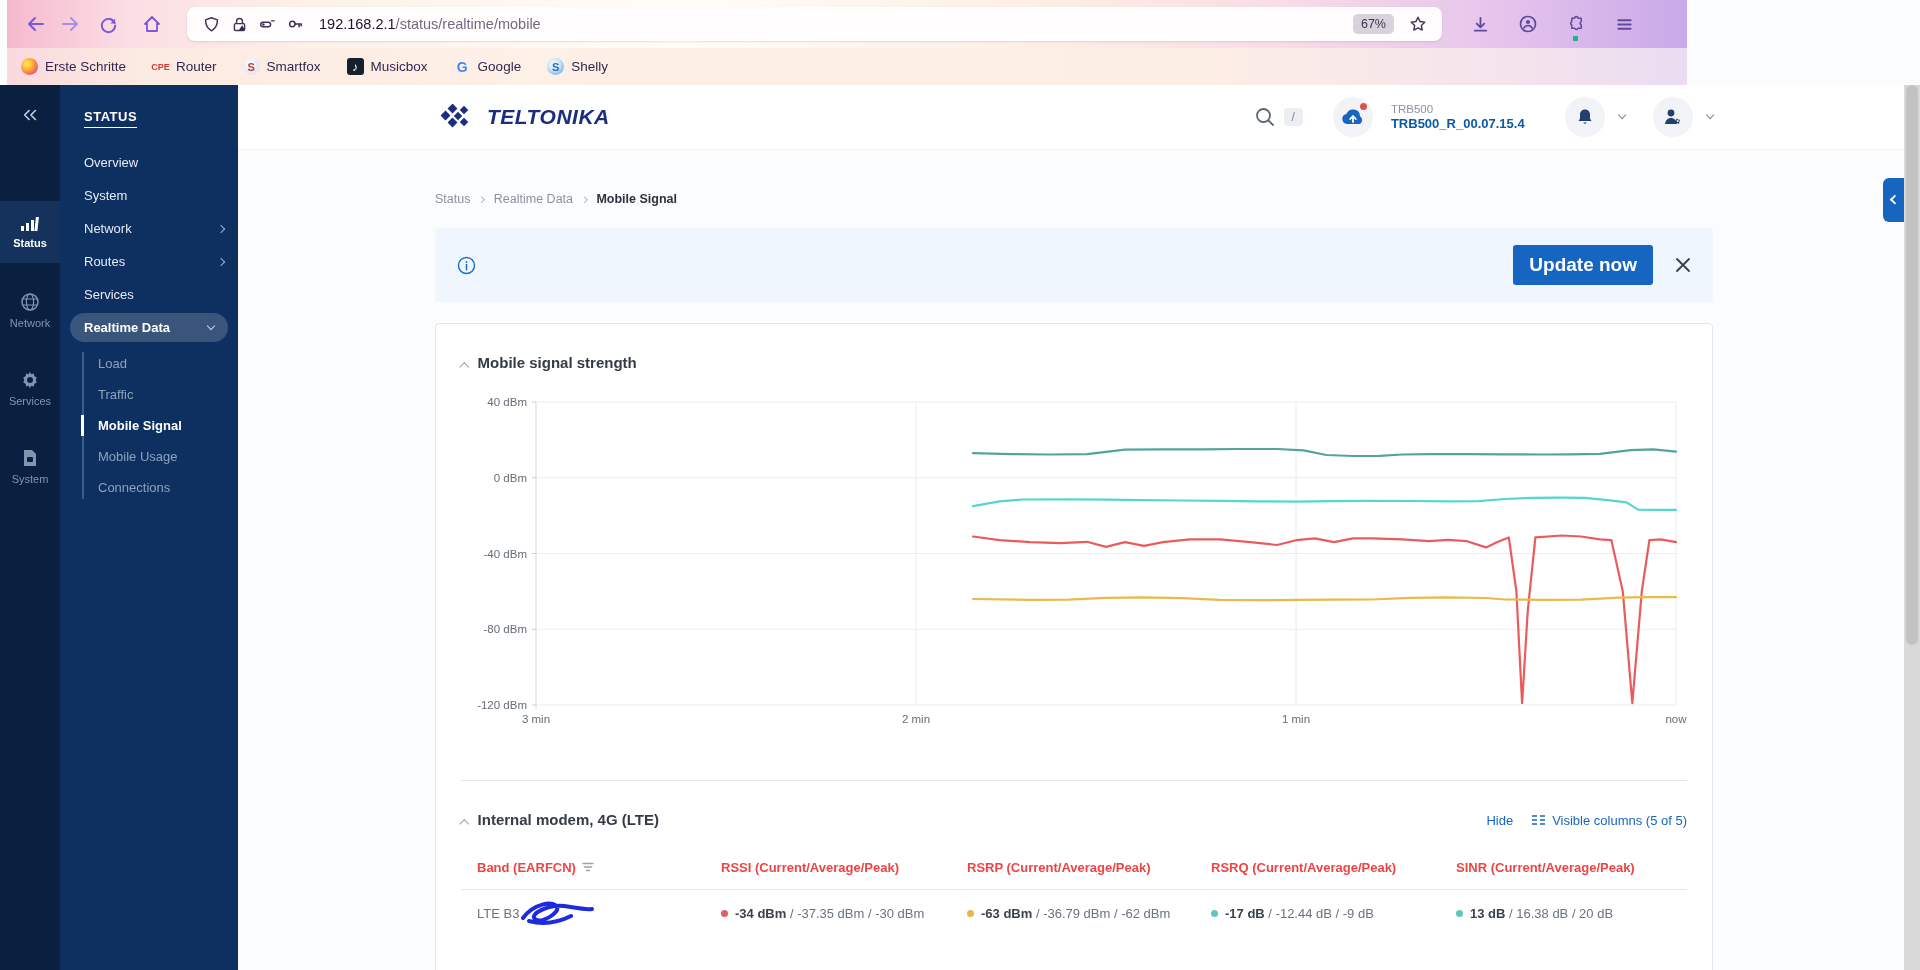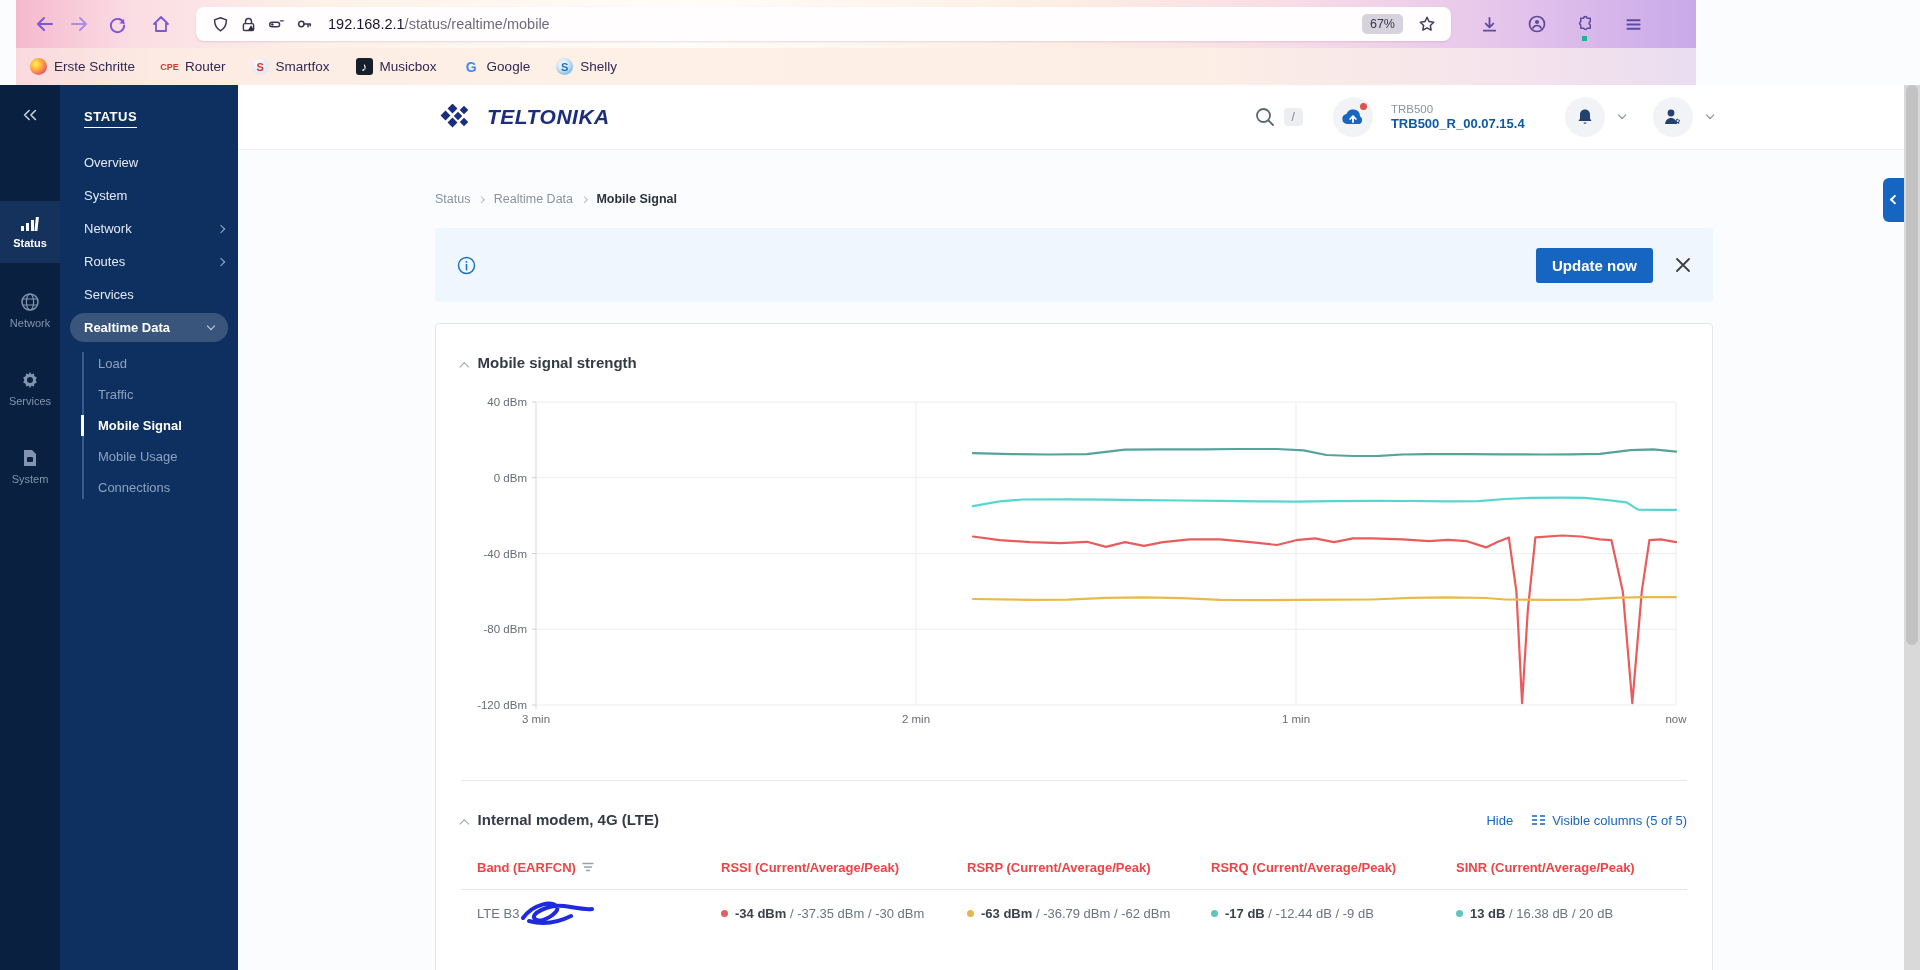--- a/index.html
+++ b/index.html
@@ -1,20 +1,20 @@
 <!DOCTYPE html>
 <html><head>
 <meta charset="utf-8">
 <style>
   * { margin:0; padding:0; box-sizing:border-box; }
   html,body { width:1920px; height:970px; overflow:hidden;
     font-family:"Liberation Sans","DejaVu Sans",sans-serif; background:#fbfcfd; }
 
   
-  .chrome { position:absolute; top:0; left:16px; width:1680px; height:85px; }
+  .chrome { position:absolute; top:0; left:7px; width:1680px; height:85px; }
   .toolbar { height:48px; display:flex; align-items:center;
     background:linear-gradient(90deg,#f5b9ce 0%,#fbdde4 7%,#fdf1e8 18%,#fffdf9 40%,#fdeee4 62%,#f8dce6 76%,#e7c6ec 88%,#c9a9e9 100%); }
   .bookmarks { height:37px; display:flex; align-items:center; padding-left:14px; gap:26px;
     background:linear-gradient(90deg,#f9d9de 0%,#fcebe2 8%,#fdf0e7 30%,#fdeee5 70%,#f4e3ec 90%,#eadcf1 100%); }
   .navbtn { width:34px; height:34px; display:flex; align-items:center; justify-content:center; border-radius:6px; }
   .navbtn svg { display:block; }
   .urlbar { margin-left:18px; width:1255px; height:34px; background:#fffdfd; border-radius:8px;
     display:flex; align-items:center; padding:0 10px; box-shadow:0 1px 2px rgba(120,80,120,.18); }
   .urlbar .sep { flex:1; }
   .url-text { font-size:14.5px; margin-left:10px; color:#1c1330; }
@@ -72,21 +72,21 @@
   .page-inner { width:1278px; margin-left:197px; }
   .breadcrumb { margin-top:42px; font-size:12.5px; color:#8a929f; display:flex; align-items:center; gap:9px; }
   .breadcrumb .last { color:#2d333d; font-weight:bold; }
   .bc-sep { border:solid #b6bcc6; border-width:0 1.4px 1.4px 0; padding:2.2px; transform:rotate(-45deg); margin-top:1px; }
 
   .banner { margin-top:22px; background:#eff6fd; border-radius:4px; height:74px; display:flex; align-items:center; padding:0 22px; }
   .banner-text { margin-left:14px; }
   .banner-title { color:#1a6fc4; font-size:14px; font-weight:bold; }
   .banner-body { color:#4a5563; font-size:13.5px; margin-top:5px; }
   .banner-actions { margin-left:auto; display:flex; align-items:center; gap:22px; }
-  .btn-primary { background:#1665c1; color:#fff; font-size:15px; font-weight:bold; border:none; border-radius:3px; padding:9px 16px; }
+  .btn-primary { background:#1665c1; color:#fff; font-size:19px; font-weight:bold; border:none; border-radius:3px; padding:9px 16px; }
 
   .card { margin-top:21px; background:#fff; border:1px solid #e3e7ed; border-radius:4px; padding:30px 25px 30px 25px; height:800px; }
   .sec-head { display:flex; align-items:flex-end; gap:10px; }
   .collapse-chev { border:solid #9aa1ac; border-width:0 1.6px 1.6px 0; padding:2.8px; transform:rotate(-135deg); margin-top:4px; }
   .sec-title { font-size:15px; font-weight:bold; color:#353b46; }
   .sec-actions { margin-left:auto; display:flex; align-items:center; gap:18px; font-size:13px; color:#1665c1; }
   .cols-link { display:flex; align-items:center; gap:6px; }
 
   .chart-wrap { margin-top:16px; }
   .divider { margin-top:44px; border-top:1px solid #e3e7ed; }

